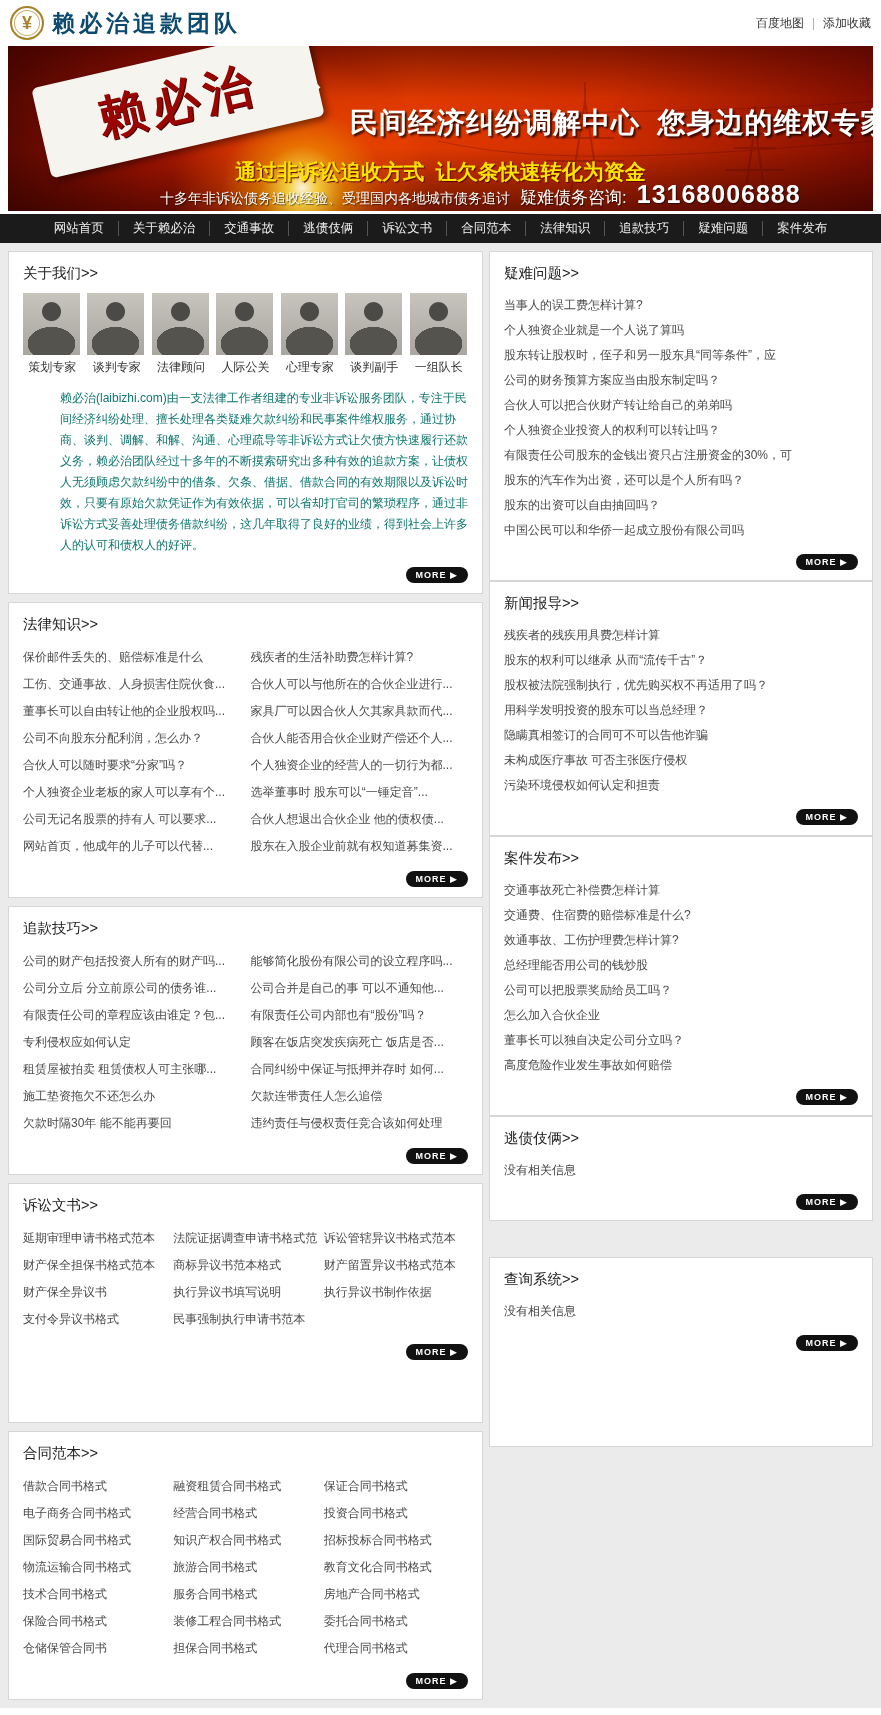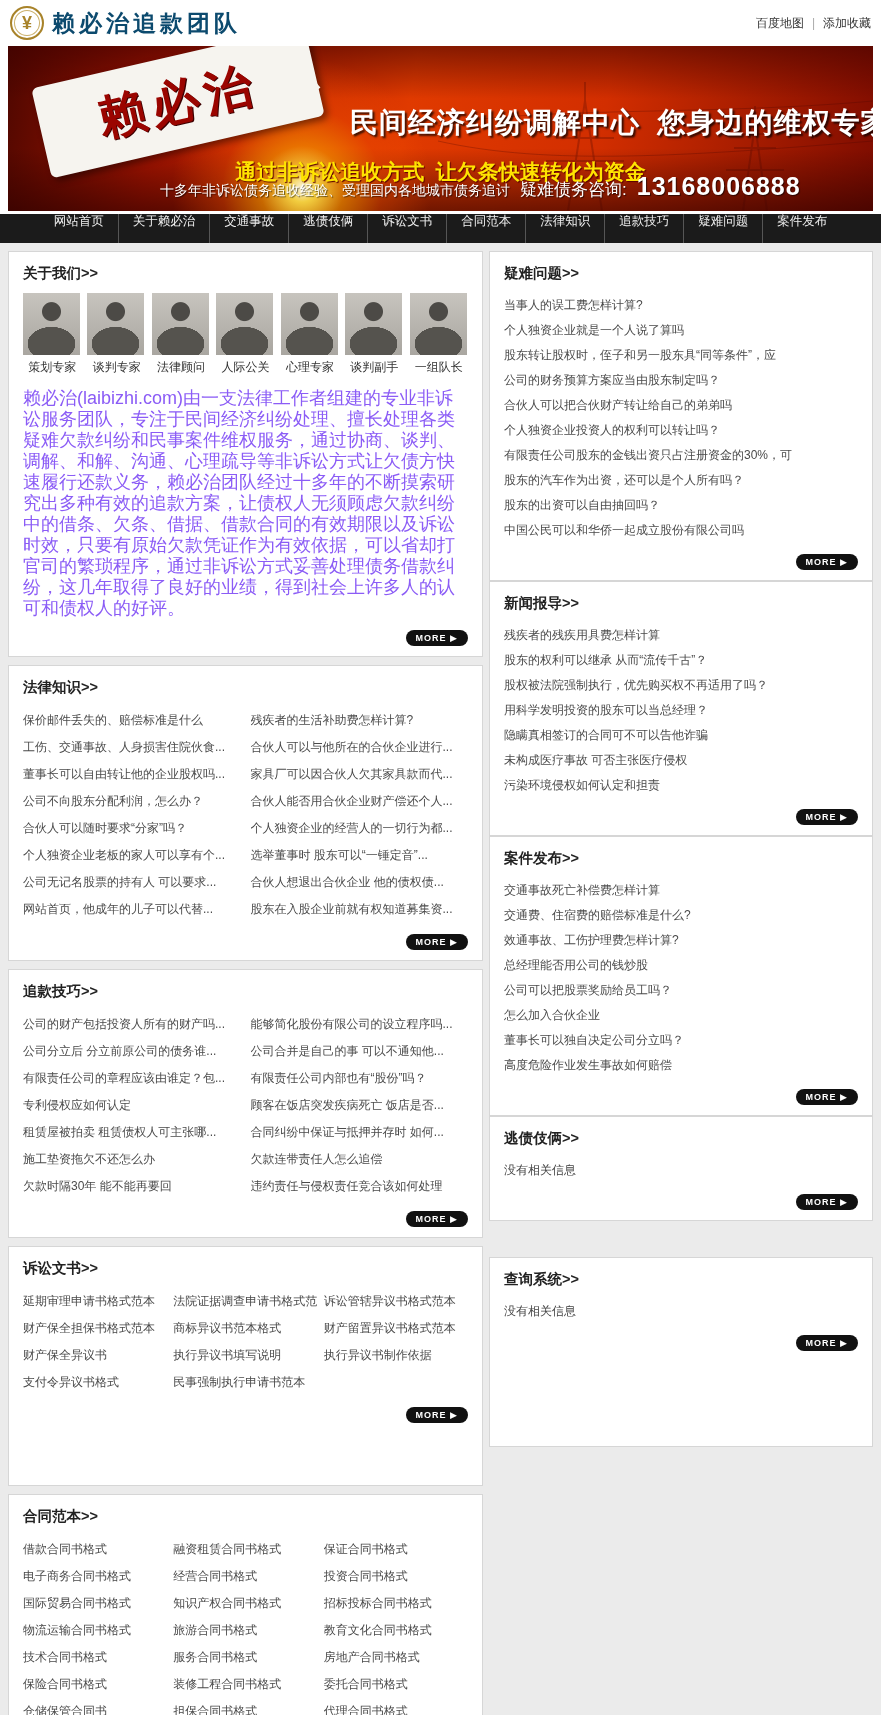--- a/index.html
+++ b/index.html
@@ -21,48 +21,48 @@
       radial-gradient(circle at 34% 86%, rgba(255,255,235,.95) 0px, rgba(255,225,70,.9) 14px, rgba(255,160,0,.6) 42px, rgba(255,90,0,.3) 80px, rgba(255,60,0,0) 130px),
       linear-gradient(to bottom, rgba(60,0,0,.55), rgba(60,0,0,0) 32%, rgba(60,0,0,0) 62%, rgba(40,0,0,.6) 100%),
       linear-gradient(100deg, #4e0700 0%, #a51400 18%, #e03a00 46%, #d22e00 68%, #7e0c00 100%);
   }
   .pylons { position:absolute; inset:0; width:100%; height:100%; opacity:.55; }
   .stamp { position:absolute; left:30px; top:10px; width:280px; height:92px; background:#f6f4ef; border-radius:6px; transform:rotate(-13deg); box-shadow:3px 4px 7px rgba(0,0,0,.45); display:flex; align-items:center; justify-content:center; }
   .stamp::after { content:""; position:absolute; right:-16px; bottom:14px; border:14px solid transparent; border-left-color:#f6f4ef; transform:rotate(18deg); }
   .stamp span { font-family:"DejaVu Serif","Liberation Serif",serif; font-size:48px; font-weight:bold; color:#9b0500; text-shadow:1px 1px 0 #3a0000; letter-spacing:6px; }
   .headline { position:absolute; left:342px; top:58px; font-size:28px; font-weight:bold; color:#fff; letter-spacing:1px; text-shadow:2px 2px 2px rgba(0,0,0,.75); white-space:pre; }
   .subline { position:absolute; left:0; right:0; top:112px; text-align:center; font-size:21px; font-weight:bold; color:#ffe400; text-shadow:1px 1px 1px #5a0000; white-space:pre; }
-  .expline { position:absolute; left:152px; bottom:10px; color:#fff; font-size:14px; text-shadow:1px 1px 1px rgba(0,0,0,.6); display:flex; align-items:baseline; gap:10px; }
+  .expline { position:absolute; left:152px; bottom:2px; color:#fff; font-size:14px; text-shadow:1px 1px 1px rgba(0,0,0,.6); display:flex; align-items:baseline; gap:10px; }
   .hotline-label { font-size:17px; font-weight:normal; }
   .hotline-number { font-size:25px; font-weight:bold; letter-spacing:1px; }
 
   
   .main-nav { margin-top:3px; background:#1b1b1b; }
-  .main-nav ul { list-style:none; display:flex; justify-content:center; height:29px; }
+  .main-nav ul { list-style:none; display:flex; justify-content:center; height:29px; align-items:center; }
   .main-nav li { color:#f0f0f0; font-size:12.5px; padding:0 14px; line-height:15px; cursor:pointer; white-space:nowrap; }
   .main-nav li + li { border-left:1px solid #565656; }
 
   
   .content { background:#ebebeb; padding:8px; display:flex; gap:6px; align-items:flex-start; }
   .col-left { width:475px; display:flex; flex-direction:column; gap:8px; }
   .col-right { flex:1; display:flex; flex-direction:column; }
   .box { background:#fff; border:1px solid #d6d6d6; padding:12px 14px 10px 14px; }
-  .box h2 { font-size:14.5px; color:#222; margin-bottom:10px; font-weight:bold; }
+  .box h2 { font-size:14.5px; color:#222; margin-bottom:10px; font-weight:normal; }
   .more-row { text-align:right; margin-top:8px; }
   .more-btn { display:inline-block; background:#111; color:#fff; font-size:9px; font-weight:bold; letter-spacing:1px; padding:3px 10px; border-radius:8px; cursor:pointer; }
 
   
   .experts { list-style:none; display:flex; gap:6px; margin-bottom:12px; }
   .expert { width:68px; text-align:center; cursor:pointer; }
   .expert-photo { width:57px; height:62px; background:
       radial-gradient(circle at 50% 30%, #4c4a46 0 9px, rgba(0,0,0,0) 10px),
       radial-gradient(ellipse 24px 17px at 50% 82%, #55534e 0 99%, rgba(0,0,0,0) 100%),
       linear-gradient(#c7c4be, #a9a6a0); }
   .expert-name { font-size:12px; color:#333; margin-top:4px; white-space:nowrap; }
-  .about-text { font-size:18px; color:#8b5cf6; line-height:21px; }
+  .about-text { font-size:12px; color:#0f766e; line-height:21px;margin-left:37px; }
 
   
   .links2 { list-style:none; display:grid; grid-template-columns:1fr 1fr; column-gap:10px; }
   .links2 li, .links3 li, .links1 li { font-size:12px; color:#4a4a4a; line-height:27px; white-space:nowrap; overflow:hidden; cursor:pointer; }
   .links3 { list-style:none; display:grid; grid-template-columns:1fr 1fr 1fr; column-gap:6px;margin-top:10px; }
   .links1 { list-style:none; }
   .links1 li { line-height:25px; }
   .pad-bottom { padding-bottom:62px; }
 
   .empty-info { font-size:12px; color:#444; line-height:25px; }

